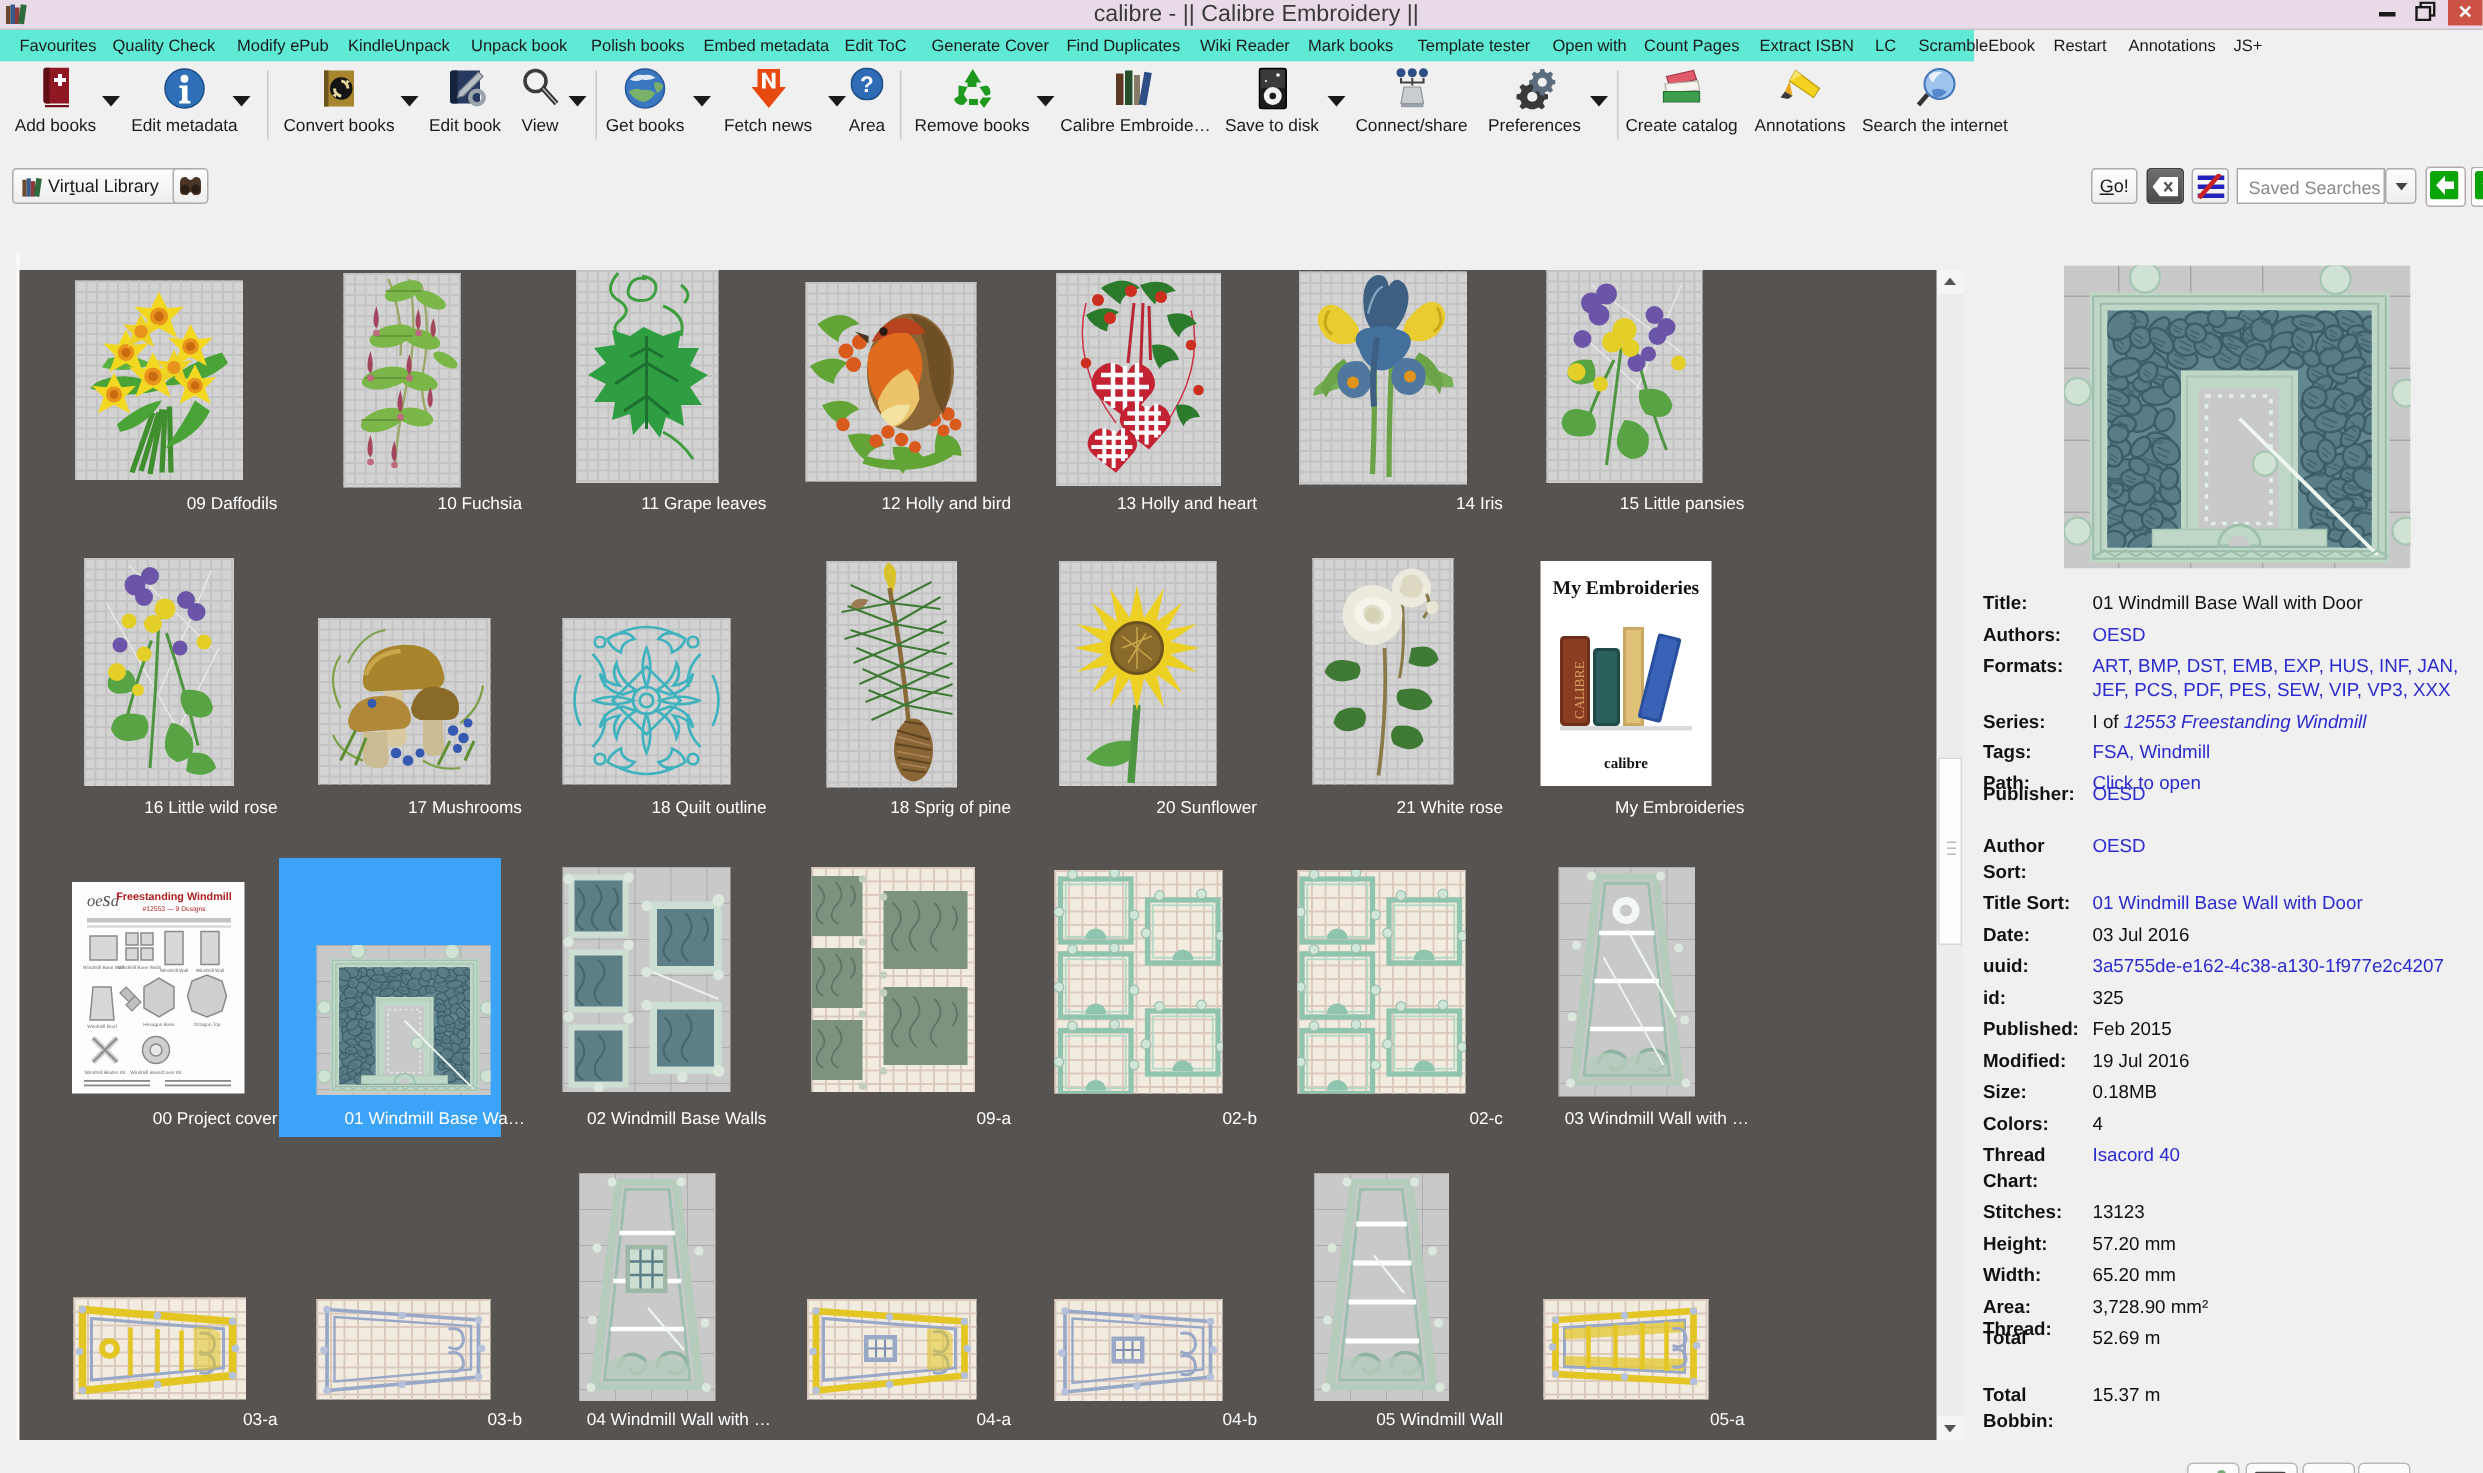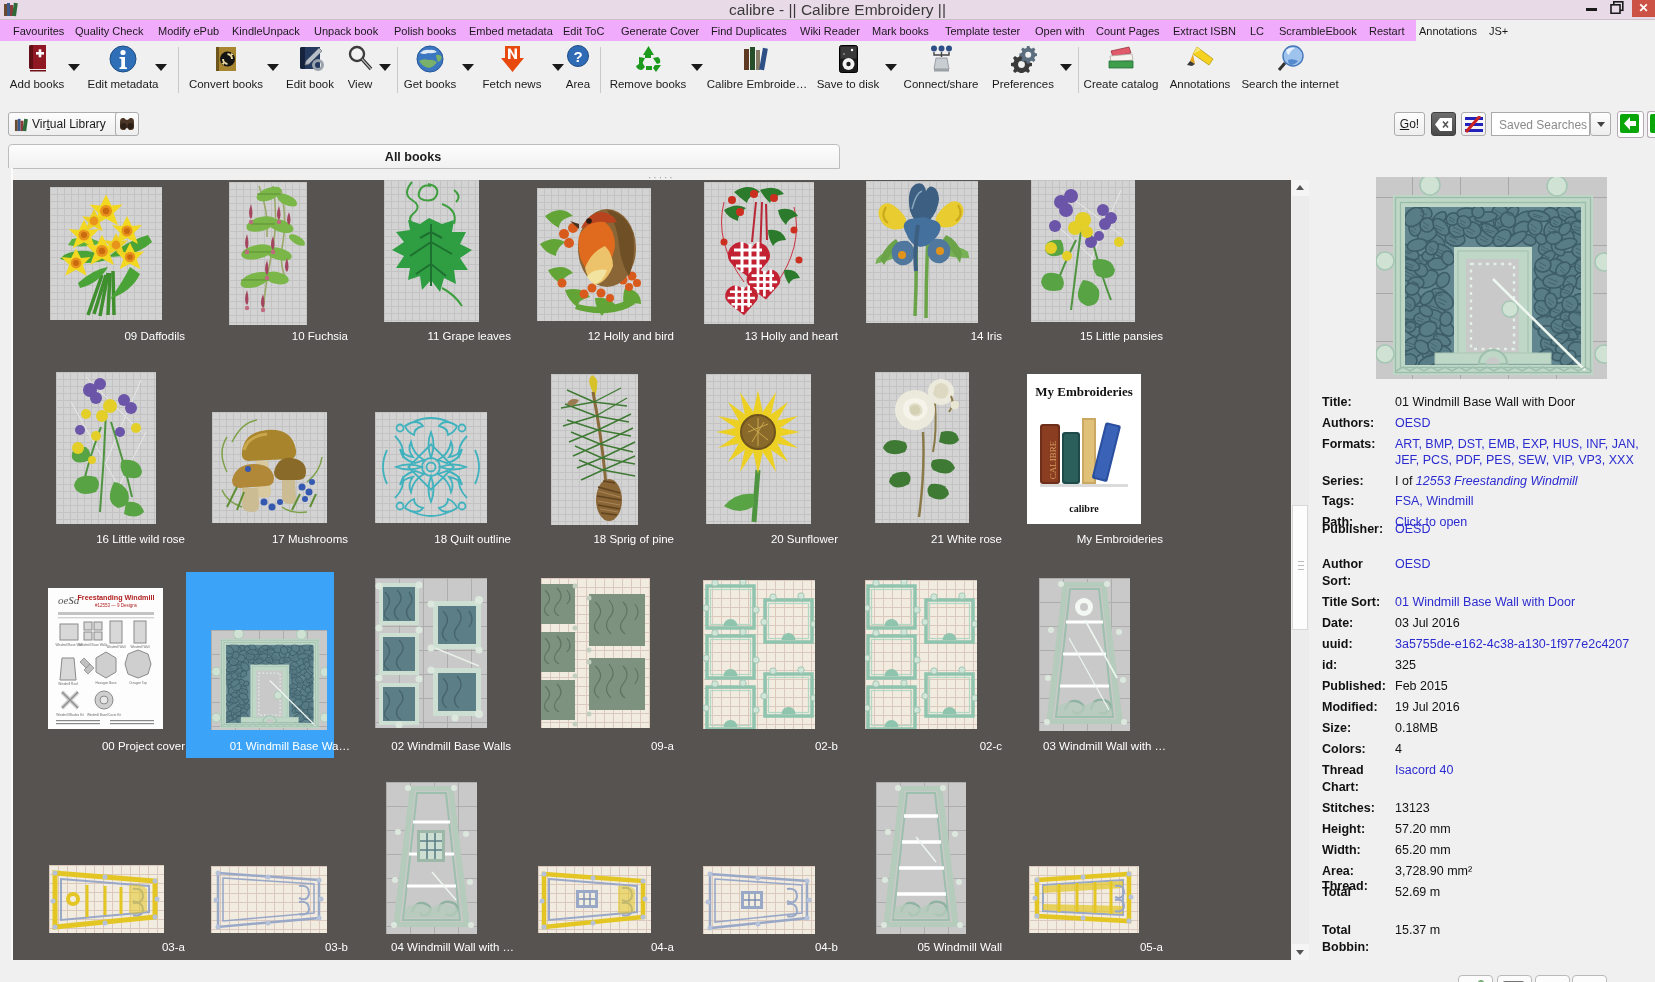--- a/index.html
+++ b/index.html
@@ -2,21 +2,21 @@
 <html><head><meta charset="utf-8"><style>
 html,body{margin:0;padding:0;}
 body{width:1655px;height:982px;overflow:hidden;font-family:"Liberation Sans",sans-serif;background:#f0f0f0;}
 #app{position:absolute;top:0;left:0;width:1655px;height:982px;}
 
 #titlebar{position:absolute;top:0;left:0;width:1655px;height:19px;background:#e9dae8;border-bottom:1px solid #cbc0ca;}
 #titletext{position:absolute;top:1px;left:10px;width:1655px;text-align:center;font-size:15.5px;color:#3a3a3a;}
 #minbtn{position:absolute;top:8px;left:1586px;width:11px;height:3px;background:#1a1a1a;}
 #closebtn{position:absolute;top:0;left:1632px;width:23px;height:17px;background:#cd5246;color:#fff;font-size:12px;text-align:center;line-height:16px;font-weight:bold;}
 
-#menubar{position:absolute;top:20px;left:0;width:1416px;height:21px;background:#f0abfc;font-size:11px;color:#1a1a1a;text-align:center;}
+#menubar{position:absolute;top:20px;left:0;width:1316px;height:21px;background:#5eead4;font-size:11px;color:#1a1a1a;text-align:center;}
 #menubar span{position:absolute;top:5px;white-space:nowrap;}
 
 #toolbar{position:absolute;top:41px;left:0;width:1655px;height:61px;background:#f0f0f0;border-bottom:1px solid #dcdcdc;}
 .tbitem{position:absolute;top:0;height:60px;text-align:center;}
 .tblabel{position:absolute;top:37px;left:-60px;right:-60px;font-size:11.5px;color:#1a1a1a;white-space:nowrap;text-align:center;}
 .tbarrow{position:absolute;width:0;height:0;border-left:6px solid transparent;border-right:6px solid transparent;border-top:7px solid #1a1a1a;}
 .tbsep{position:absolute;top:6px;width:1px;height:46px;background:#c9c9c9;}
 .ticon{position:absolute;top:4px;}
 
 #searchrow{position:absolute;top:102px;left:0;width:1655px;height:40px;background:#f0f0f0;}
@@ -342,26 +342,20 @@
         </svg>
       </div>
 <div class="greenbtn" style="left:1647px;width:8px;border-radius:3px 0 0 3px;border-right:none;overflow:hidden">
         <svg width="19" height="19" viewBox="0 0 19 19">
           <rect x="0" y="0" width="19" height="19" rx="2" fill="#09a509"></rect>
           <path d="M4 8 L10 8 L10 4 L16 9.5" fill="#fff"></path>
         </svg>
       </div>
 </div>
 
-<div id="tabrow">
-      <div id="tab">
-        <span>All books</span>
-      </div>
-      <div id="splitdots">·····</div>
-    </div>
 
 <div id="leftstrip"></div>
 <div id="grid"></div>
 <div id="selbox"></div>
 <div id="covers">
 
 <div class="cover" style="left:50px;top:187px;width:112px;height:133px">
 <svg width="112" height="133" viewBox="0 0 112 133">
 <g stroke="#3f8f2f" stroke-width="3.5" fill="none">
             <path d="M52 88 L38 128"></path>

